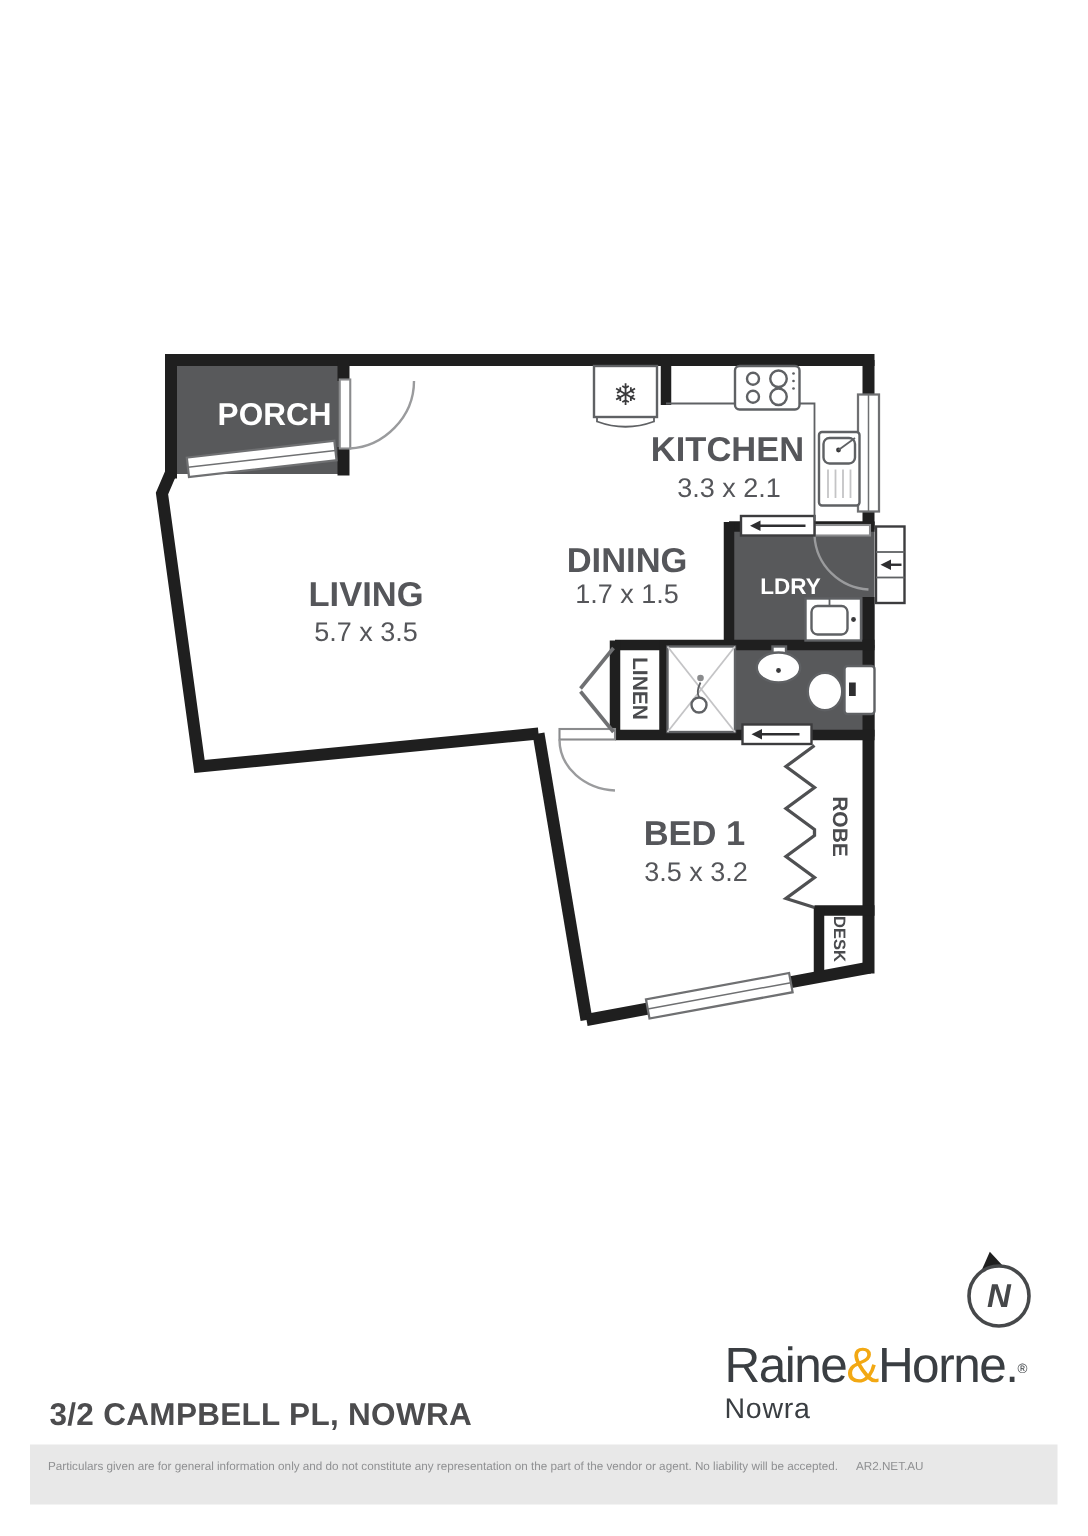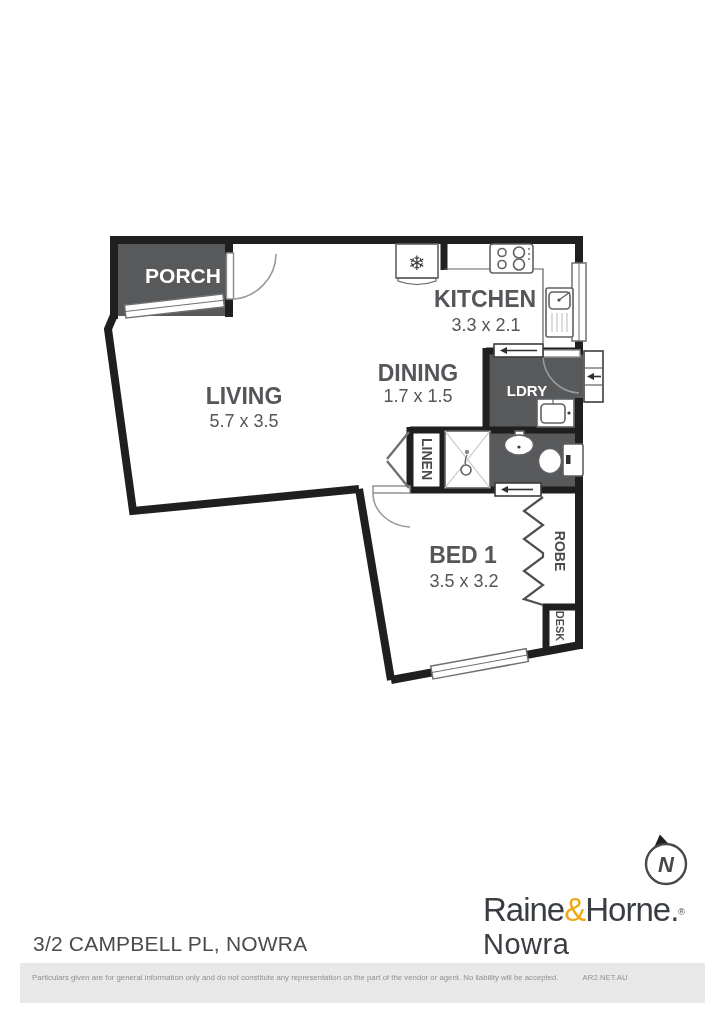--- a/index.html
+++ b/index.html
@@ -18,33 +18,33 @@
   .fixture-line{stroke:#5f6164;stroke-width:1.2;fill:none;}
   .faint{stroke:#c4c4c6;stroke-width:1.2;fill:none;}
   .door-leaf{fill:#ffffff;stroke:#8a8b8d;stroke-width:1.4;}
   .door-arc{fill:none;stroke:#9a9b9d;stroke-width:1.6;}
   .slider-box{fill:#ffffff;stroke:#3c3c3e;stroke-width:1.6;}
   .arrow-line{stroke:#2e2e30;stroke-width:1.6;fill:none;}
   .arrow-head{fill:#2e2e30;stroke:none;}
   .window{fill:#ffffff;stroke:#6f7072;stroke-width:1.5;}
   .window-mid{stroke:#6f7072;stroke-width:1;fill:none;}
 
-  #footer-address{position:absolute;left:33px;top:932px;font-size:21px;font-weight:normal;
+  #footer-address{position:absolute;left:33px;top:932px;font-size:21px;font-weight:bold;
       color:#4c4c4e;letter-spacing:0.2px;}
   #brand{position:absolute;left:483px;top:893px;line-height:1;}
   #brand .line1{font-size:33px;font-weight:400;letter-spacing:-1px;color:#3a3e42;white-space:nowrap;}
   #brand .amp{color:#f2a813;}
   #brand .reg{font-size:9px;vertical-align:6px;letter-spacing:0;color:#3a3e42;}
-  #brand .line2{font-size:29px;font-weight:400;color:#3a3e42;margin-top:4px;letter-spacing:0.5px;}
+  #brand .line2{font-size:19px;font-weight:400;color:#3a3e42;margin-top:4px;letter-spacing:0.5px;}
   #compass{position:absolute;left:640px;top:832px;}
 
   #disclaimer{position:absolute;left:20px;top:963px;width:685px;height:40px;background:#e8e8e8;
       box-sizing:border-box;padding:9px 12px 0 12px;}
   #disclaimer .dline{font-size:7.8px;line-height:11.5px;color:#8f9092;white-space:nowrap;}
-  #disclaimer .credit{margin-left:24px;}
+  #disclaimer .credit{margin-left:12px;}
 </style>
 </head>
 <body>
 
 <div id="page">
 
   <svg id="plan-svg" width="725" height="1024" viewBox="0 0 725 1024">
 
     <rect x="110" y="238" width="119" height="78" fill="#58595b"></rect>
     <rect x="486" y="348" width="97" height="84" fill="#58595b"></rect>

